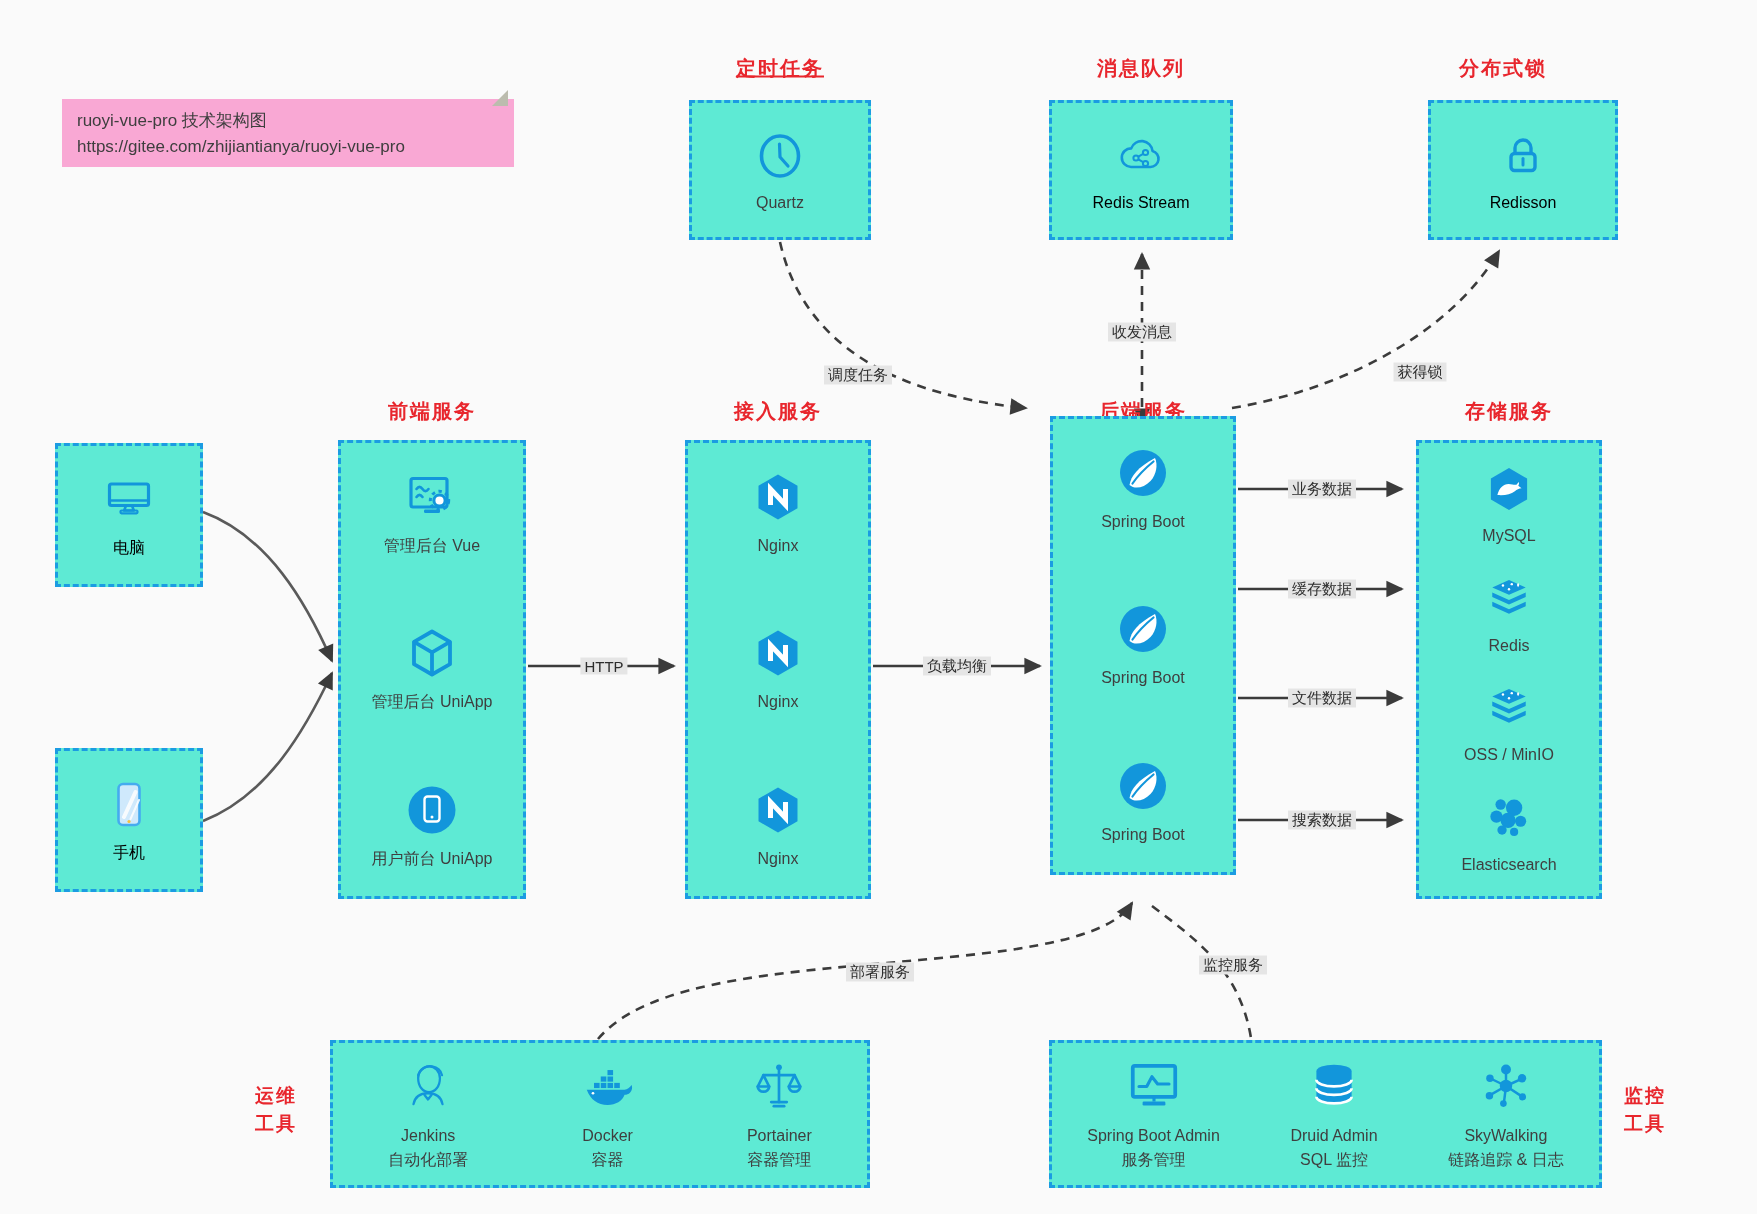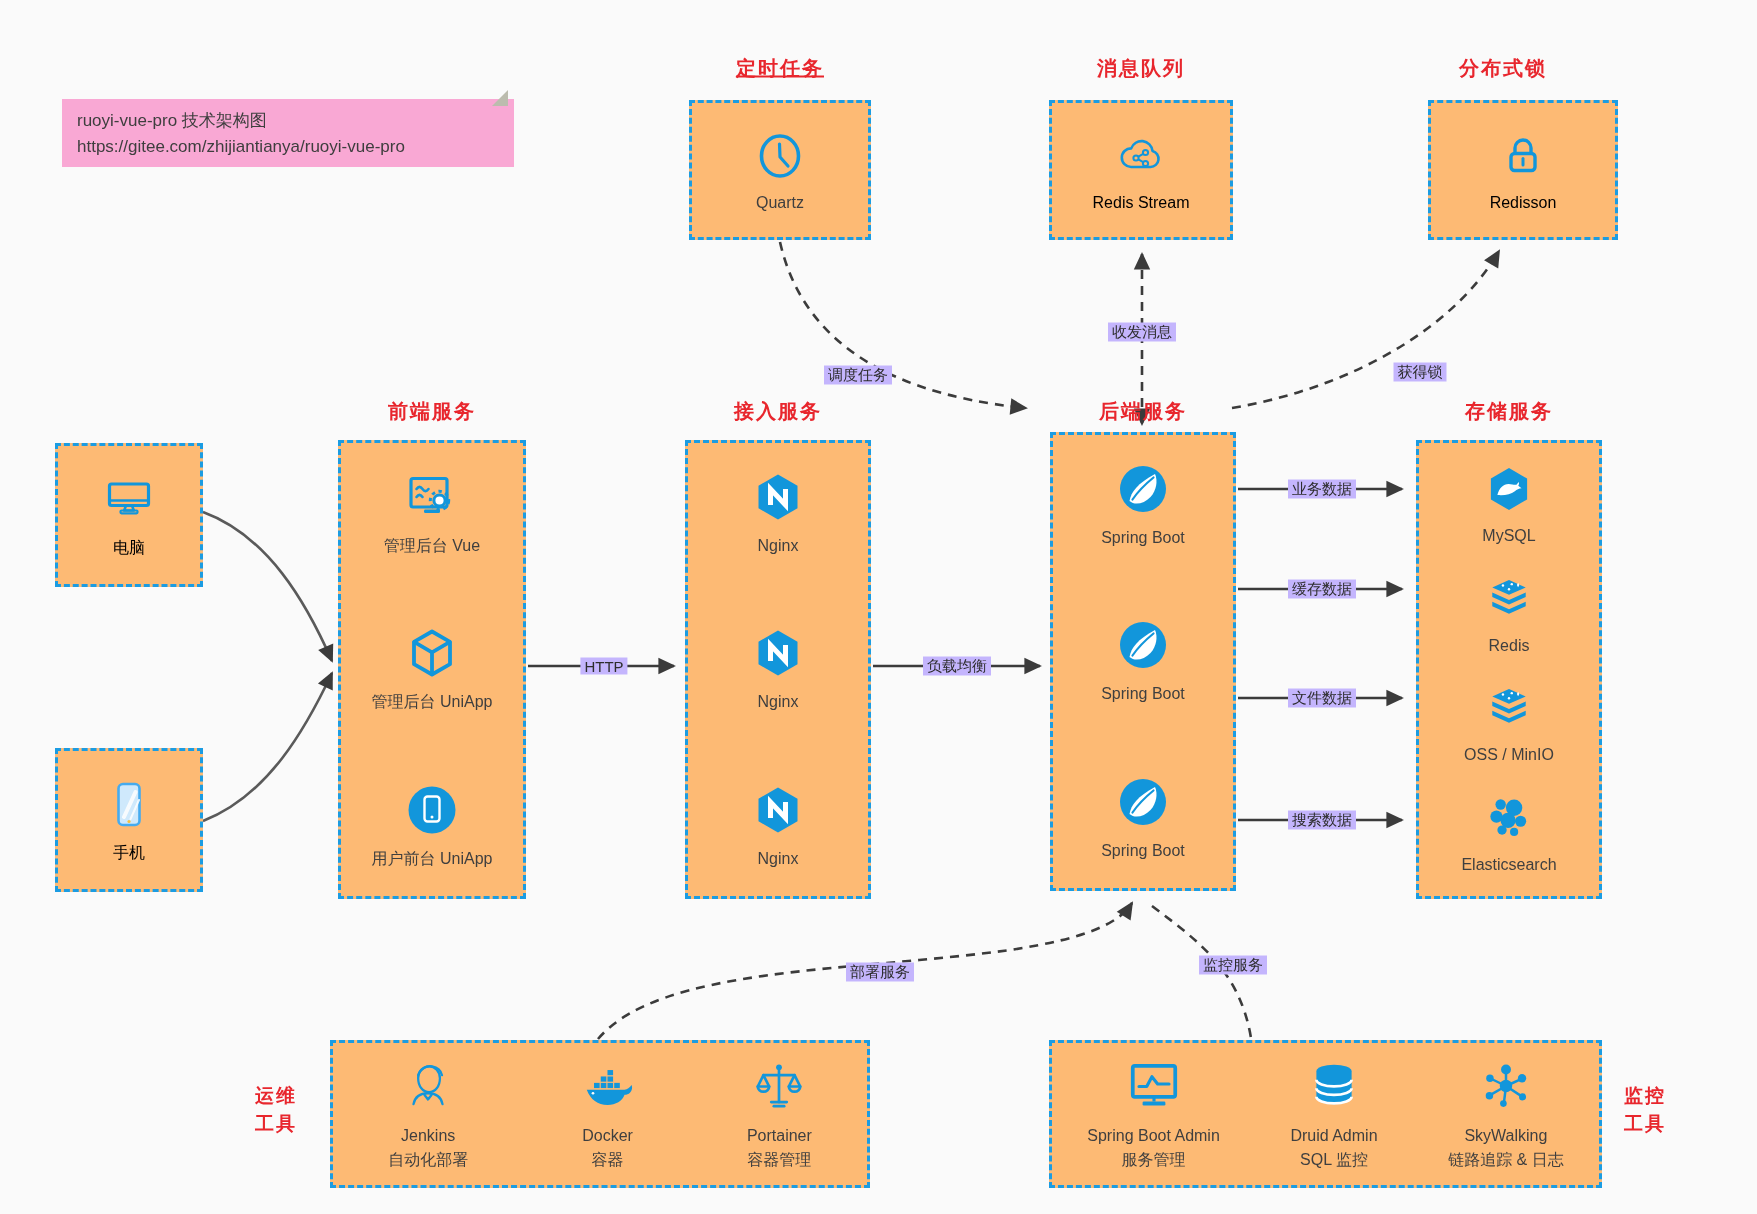--- a/index.html
+++ b/index.html
@@ -1,26 +1,26 @@
 <!DOCTYPE html>
 <html><head>
 <meta charset="utf-8">
 <style>
   html,body{margin:0;padding:0;background:#fafafa;font-family:"Liberation Sans","DejaVu Sans",sans-serif;}
   .canvas{position:relative;width:1757px;height:1214px;background:#fafafa;overflow:hidden;}
-  .box{position:absolute;background:#fdba74;border:3px dashed #1b9ce2;box-sizing:border-box;}
+  .box{position:absolute;background:#5eead4;border:3px dashed #1b9ce2;box-sizing:border-box;}
   .group-title{position:absolute;transform:translate(-50%,-50%);color:#e8262d;font-size:20px;font-weight:bold;letter-spacing:2px;white-space:nowrap;}
   .side-title{position:absolute;transform:translate(-50%,-50%);color:#e8262d;font-size:19px;font-weight:bold;letter-spacing:2px;text-align:center;line-height:1.45;white-space:nowrap;}
   .vcol{display:flex;flex-direction:column;justify-content:space-between;align-items:center;padding:26px 0;}
   .vcol4{padding:20px 0;}
   .hrow{display:flex;flex-direction:row;justify-content:space-around;align-items:center;}
   .node{display:flex;flex-direction:column;align-items:center;gap:9px;}
   .node .label{font-size:16px;color:#3f3f3f;white-space:nowrap;text-align:center;line-height:1.45;}
   .client{display:flex;flex-direction:column;align-items:center;justify-content:center;gap:10px;height:100%;width:100%;}
-  .edge-label{position:absolute;transform:translate(-50%,-50%);font-size:15px;color:#2d2d2d;background:#c4b5fd;padding:0 4px;white-space:nowrap;}
+  .edge-label{position:absolute;transform:translate(-50%,-50%);font-size:15px;color:#2d2d2d;background:#e5e5e5;padding:0 4px;white-space:nowrap;}
   .wires{position:absolute;left:0;top:0;pointer-events:none;}
   .note{position:absolute;left:62px;top:99px;width:452px;height:68px;background:#f9a8d4;box-sizing:border-box;padding:9px 0 0 15px;color:#3e3e3e;font-size:17px;line-height:1.55;}
   .note .fold{position:absolute;top:-9px;right:6px;width:0;height:0;border-left:16px solid transparent;border-bottom:16px solid #bcbcae;}
 </style>
 </head>
 <body>
 
 <div class="canvas">
 
   <svg class="wires" width="1757" height="1214" viewBox="0 0 1757 1214">
@@ -171,21 +171,21 @@
     <div class="node">
       <svg width="56" height="56" viewBox="0 0 56 56">
         <polygon points="28,5.5 47.5,16.8 47.5,39.2 28,50.5 8.5,39.2 8.5,16.8" fill="#1296db"></polygon>
         <path d="M20.5,36 V20 L35.5,36 V20" fill="none" stroke="#ffffff" stroke-width="5"></path>
       </svg>
       <div class="label">Nginx</div>
     </div>
   </div>
 
   <div class="group-title" style="left:1143px;top:411px;">后端服务</div>
-  <div class="box vcol" style="left:1050px;top:432px;width:186px;height:459px;">
+  <div class="box vcol" style="left:1050px;top:416px;width:186px;height:459px;">
     <div class="node">
       <svg width="56" height="56" viewBox="0 0 56 56">
         <circle cx="28" cy="28" r="23" fill="#1296db"></circle>
         <path d="M40,13 c3,6.5 1.5,16.5 -4.5,23 c-6.5,7 -16,8.5 -21,4 c1.5,-9 8,-17.5 25.5,-27 z" fill="#ffffff"></path>
         <path d="M17.5,38.5 c5.5,-8 13,-15.5 21,-22" stroke="#1296db" stroke-width="2.2" fill="none" stroke-linecap="round"></path>
       </svg>
       <div class="label">Spring Boot</div>
     </div>
     <div class="node">
       <svg width="56" height="56" viewBox="0 0 56 56">

